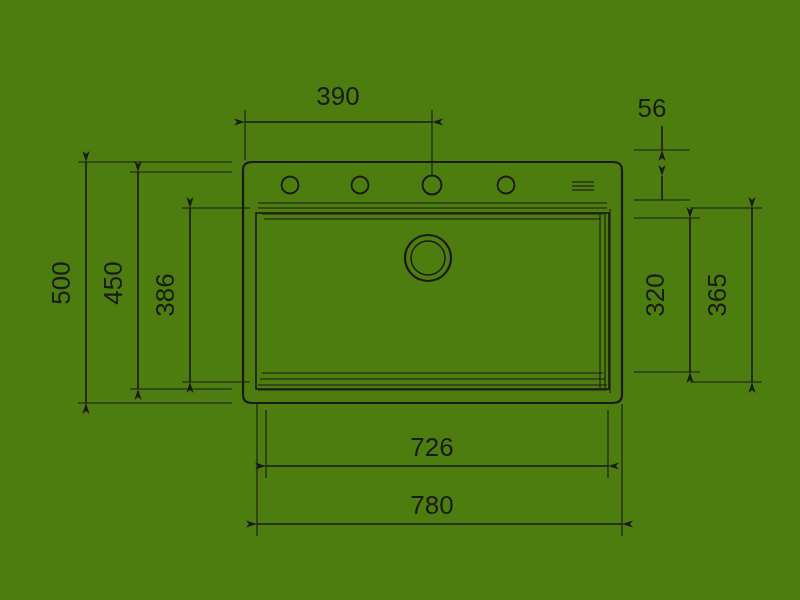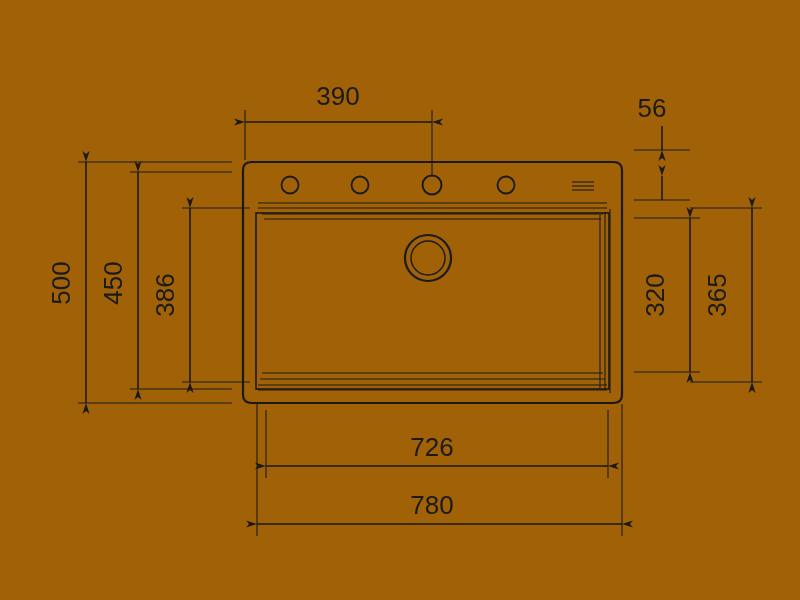--- a/index.html
+++ b/index.html
@@ -10,21 +10,21 @@
   body {
     width: 800px;
     height: 600px;
     overflow: hidden;
     font-family: "Liberation Sans", sans-serif;
   }
   #stage {
     position: relative;
     width: 800px;
     height: 600px;
-    background: #a16207;
+    background: #4d7c0f;
     text-align: center;
   }
   svg#drawing {
     position: absolute;
     left: 0;
     top: 0;
     width: 800px;
     height: 600px;
   }
   .dim-text {

